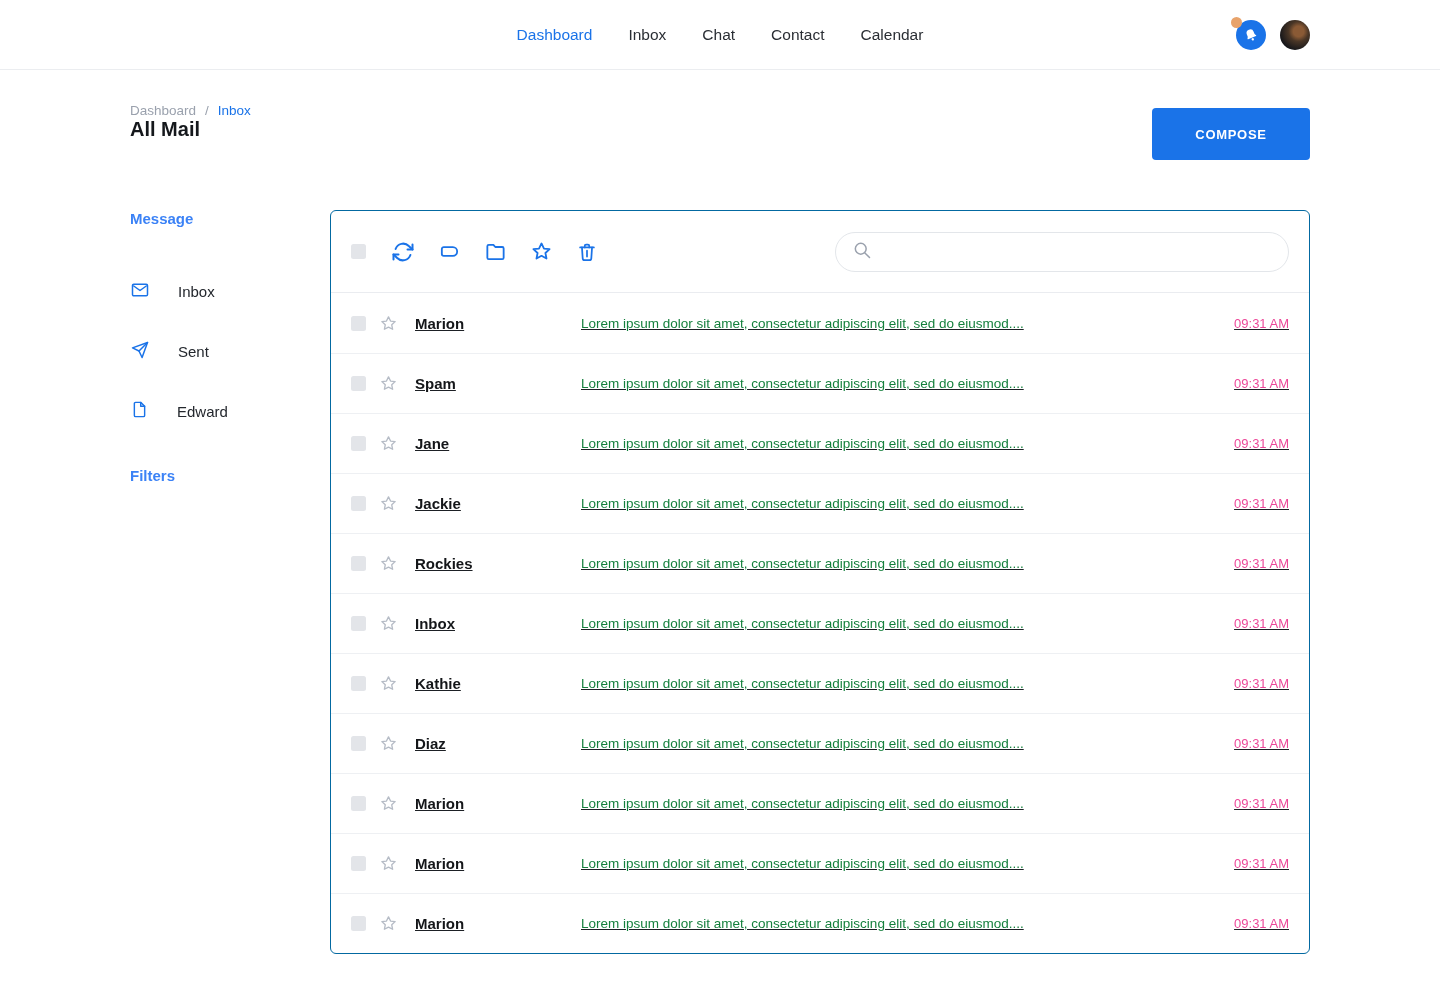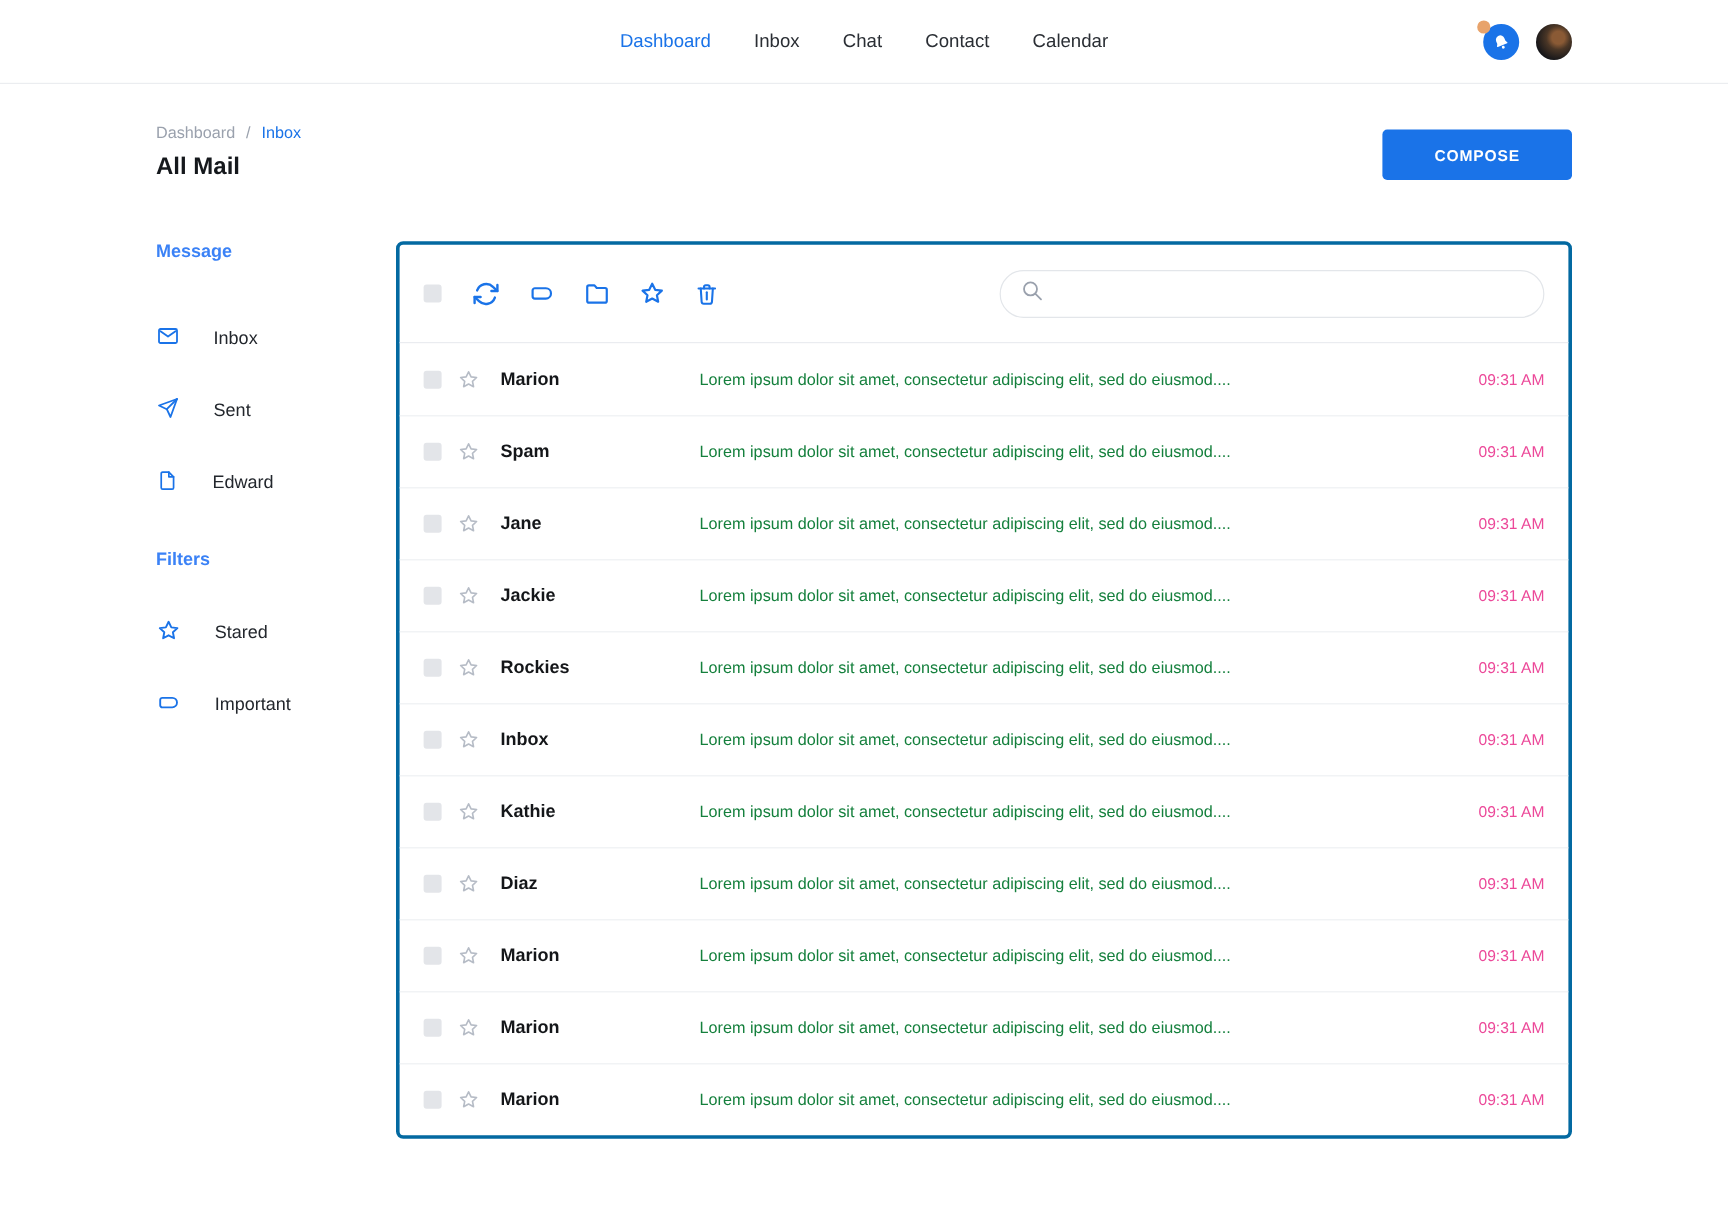--- a/index.html
+++ b/index.html
@@ -20,38 +20,38 @@
   .bell-badge { position: absolute; top: -3px; left: -5px; width: 11px; height: 11px;
     border-radius: 50%; background: #e8a36b; }
   .avatar { width: 30px; height: 30px; border-radius: 50%; cursor: pointer;
     background: radial-gradient(circle at 62% 38%, #8a5a35 0 20%, #4a3626 38%, #17171a 72%, #0b0b0d 100%); }
 
   
   .page-head { margin: 33px 130px 0; display: flex; justify-content: space-between; align-items: flex-start; }
   .breadcrumb { font-size: 13.5px; color: #9aa1ad; display: flex; gap: 9px; align-items: center; }
   .crumb { cursor: pointer; }
   .crumb-active { color: #1a73e8; font-weight: 500; }
-  .page-title { margin-top: 10px; font-size: 20px; font-weight: 700; color: #15181c; }
-  .compose-btn { margin-top: 5px; width: 158px; height: 42px; background: #1a73e8; color: #ffffff;
+  .page-title { font-size: 20px; font-weight: 700; color: #15181c; }
+  .compose-btn { margin-top: 5px; width: 158px; height: 52px; background: #1a73e8; color: #ffffff;
     font-family: "Liberation Sans", sans-serif; font-size: 13px; font-weight: 700;
     letter-spacing: 0.7px; border: none; border-radius: 4px; cursor: pointer; }
 
   
   .content { display: flex; margin: 50px 130px 0; }
 
   .sidebar { width: 200px; flex-shrink: 0; }
   .side-title { color: #3b82f6; font-weight: 700; font-size: 15px; }
   .side-list { margin-top: 34px; }
   .side-item { height: 60px; display: flex; align-items: center; gap: 28px;
     color: #23272d; font-size: 15px; cursor: pointer; }
   .side-item svg { color: #1a73e8; flex-shrink: 0; }
   .side-title.filters { margin-top: 26px; }
   .side-list.filters-list { margin-top: 22px; }
 
-  .mail-panel { flex: 1; border: 3px solid #0369a1; border-radius: 6px; background: #fff; }
+  .mail-panel { flex: 1; border: 1px solid #0369a1; border-radius: 6px; background: #fff; text-decoration: underline; }
 
   .toolbar { height: 82px; display: flex; align-items: center; padding: 0 20px;
     border-bottom: 1px solid #eaecf0; }
   .checkbox { width: 15px; height: 15px; background: #e3e5e9; border-radius: 2.5px;
     flex-shrink: 0; cursor: pointer; }
   .tool-btn { margin-left: 23px; color: #1a73e8; background: none; border: none;
     display: flex; align-items: center; cursor: pointer; padding: 0; }
   .tool-btn:first-of-type { margin-left: 25px; }
   .search-box { margin-left: auto; width: 454px; height: 40px; border: 1px solid #e3e6ea;
     border-radius: 20px; display: flex; align-items: center; padding: 0 16px; }
@@ -131,38 +131,20 @@
           <svg width="19" height="19" viewBox="0 0 24 24" fill="none" stroke="currentColor" stroke-width="1.8" stroke-linecap="round" stroke-linejoin="round">
             <path d="M13.5 3H7a1.5 1.5 0 0 0-1.5 1.5v15A1.5 1.5 0 0 0 7 21h10a1.5 1.5 0 0 0 1.5-1.5V8L13.5 3z"></path>
               <path d="M13.5 3v5h5"></path>
           </svg>
         </span>
         <span>Edward</span>
       </div>
     </div>
 
     <div class="side-title filters">Filters</div>
-    <div class="side-list filters-list">
-      <div class="side-item">
-        <span>
-          <svg width="21" height="21" viewBox="0 0 24 24" fill="none" stroke="currentColor" stroke-width="1.8" stroke-linejoin="round">
-            <path d="M12 3.6l2.6 5.3 5.8.7-4.3 4 1.1 5.7L12 16.5 6.8 19.3l1.1-5.7-4.3-4 5.8-.7L12 3.6z"></path>
-          </svg>
-        </span>
-        <span>Stared</span>
-      </div>
-      <div class="side-item">
-        <span>
-          <svg width="21" height="21" viewBox="0 0 24 24" fill="none" stroke="currentColor" stroke-width="1.8" stroke-linejoin="round">
-            <path d="M6 7.5h9.5a4.5 4.5 0 0 1 0 9H6a2 2 0 0 1-2-2v-5a2 2 0 0 1 2-2z"></path>
-          </svg>
-        </span>
-        <span>Important</span>
-      </div>
-    </div>
   </aside>
 
   <section class="mail-panel">
     <div class="toolbar">
       <div class="checkbox"></div>
       <button class="tool-btn">
         <svg width="24" height="24" viewBox="0 0 24 24" fill="none" stroke="currentColor" stroke-width="2" stroke-linecap="round" stroke-linejoin="round">
           <polyline points="21.5 4.5 21.5 9.5 16.5 9.5"></polyline>
             <polyline points="2.5 19.5 2.5 14.5 7.5 14.5"></polyline>
           <path d="M4.6 9a8 8 0 0 1 13.2-3l3.7 3.5M2.5 14.5 6.2 18a8 8 0 0 0 13.2-3"></path>

